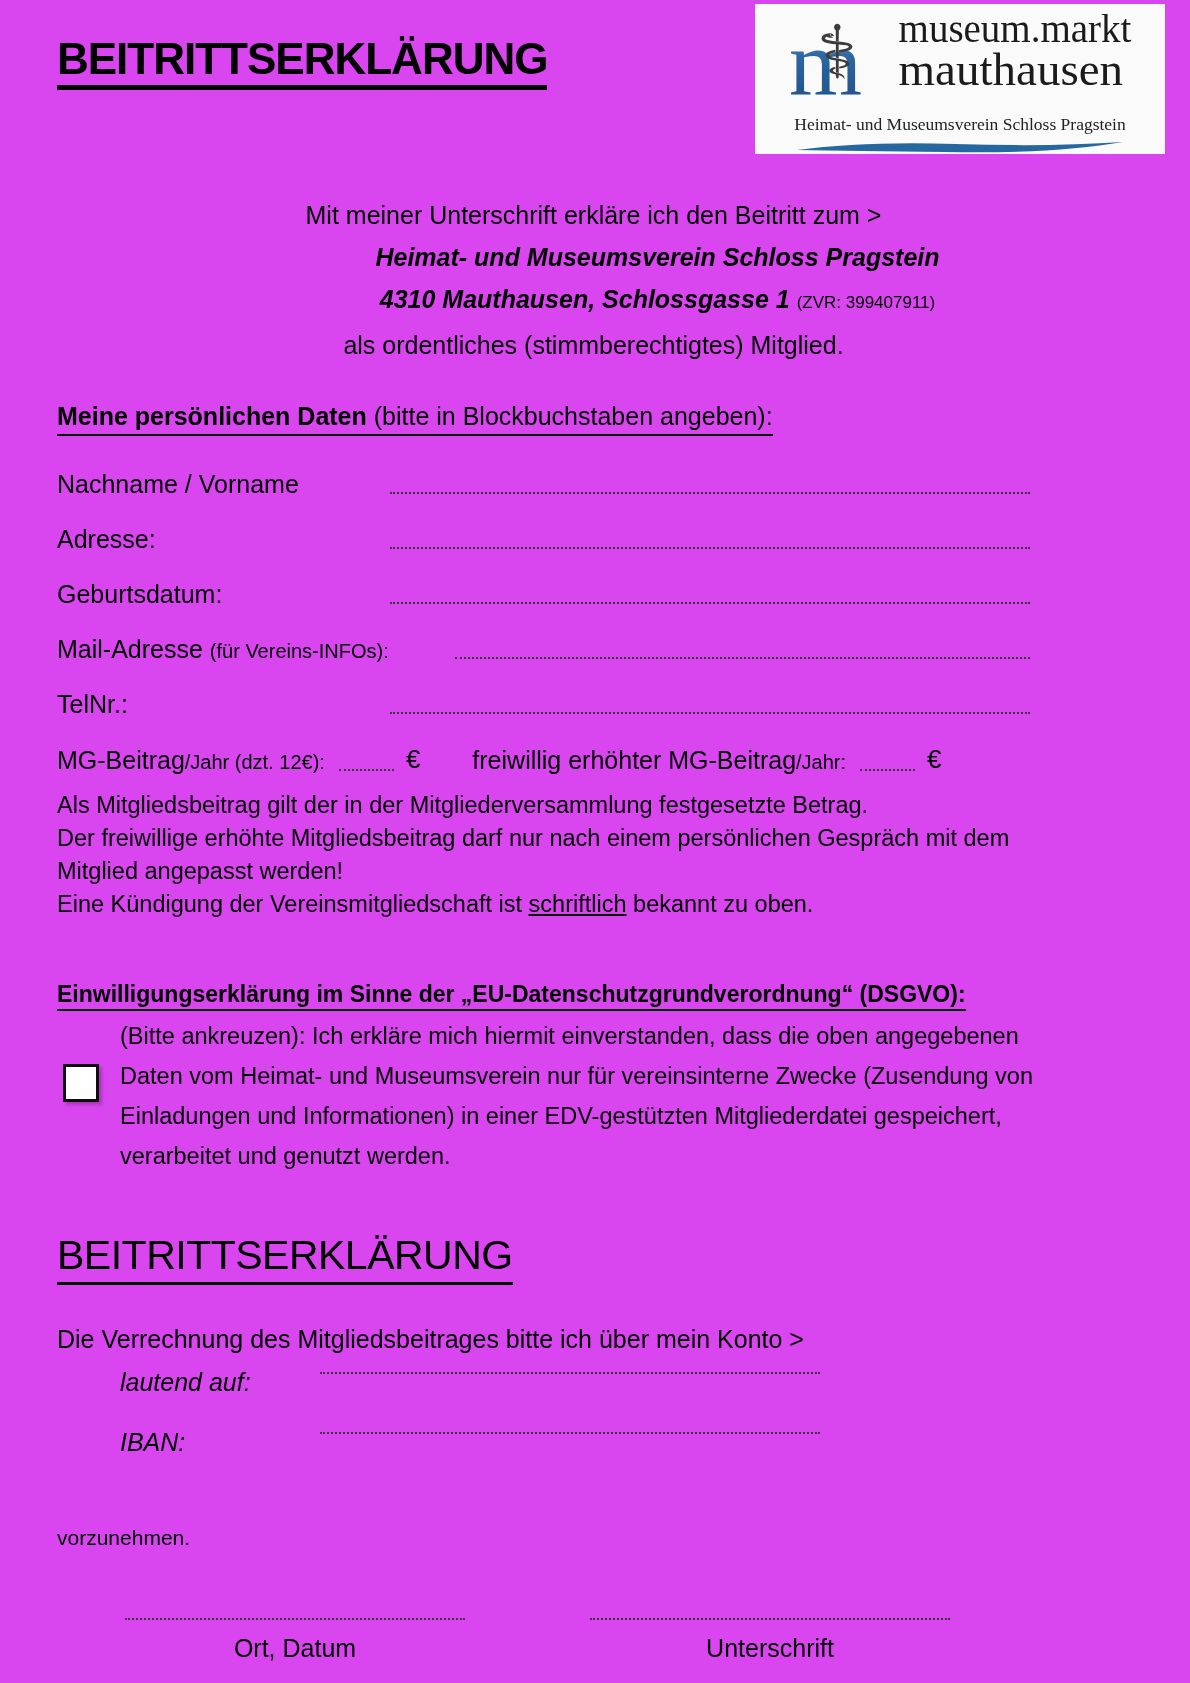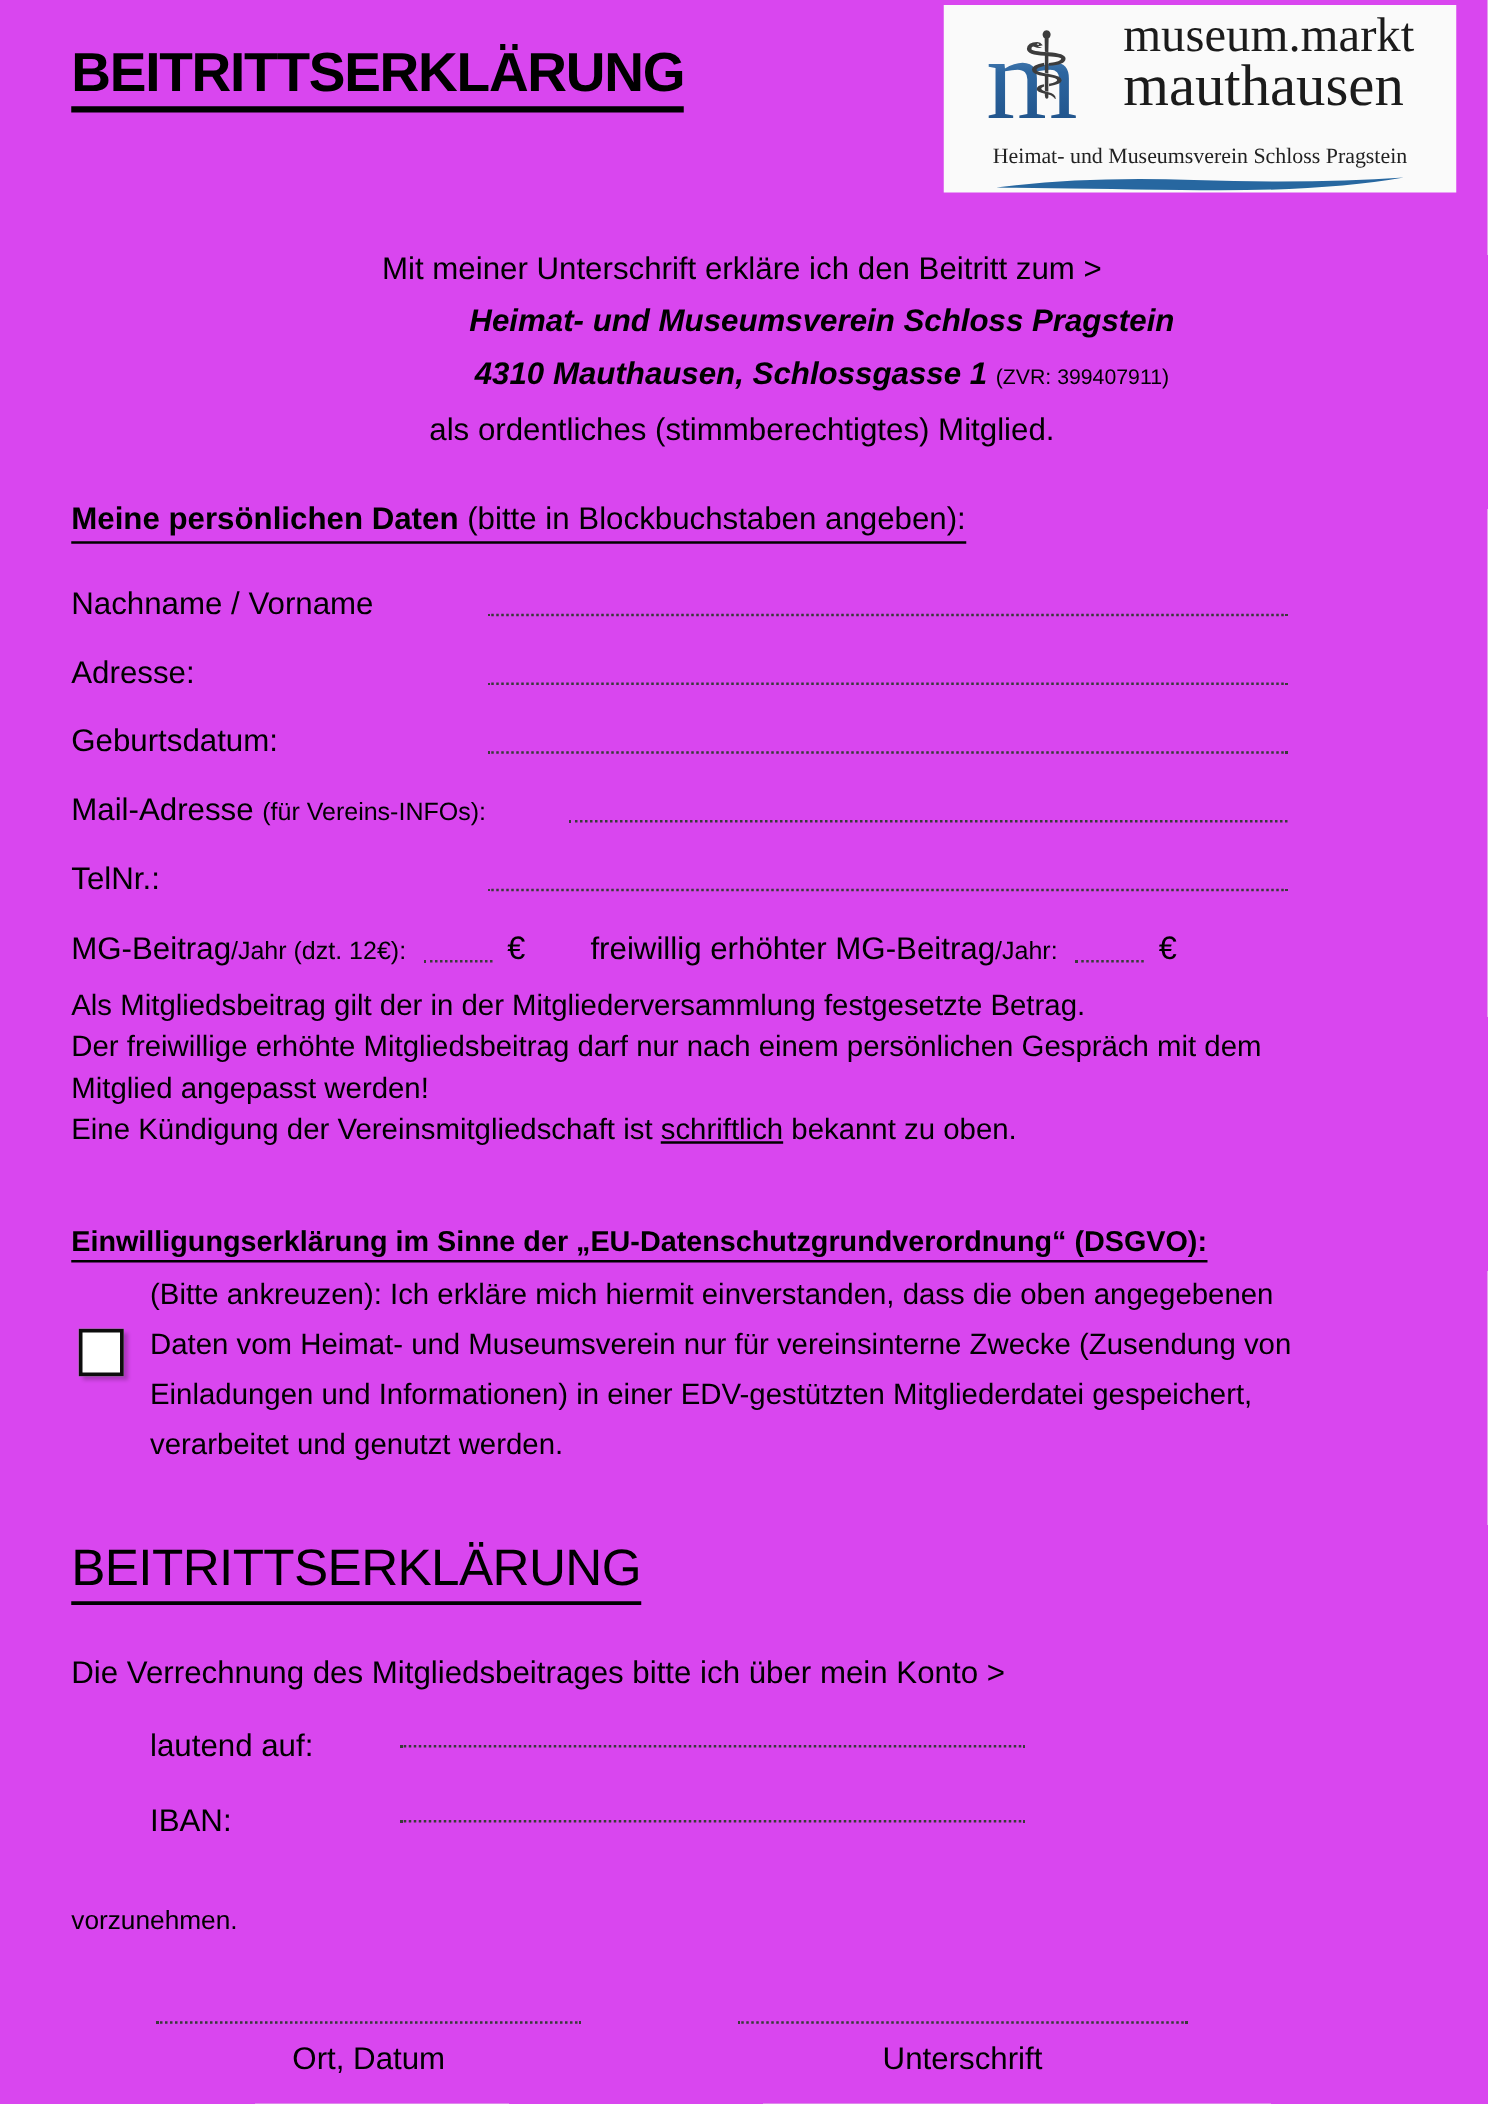--- a/index.html
+++ b/index.html
@@ -68,21 +68,21 @@
   .checkbox{
     position:absolute;left:6px;top:48px;width:30px;height:32px;
     border:3px solid #0d0d0d;background:#fff;
     box-shadow:3px 3px 3px rgba(0,0,0,0.22);
   }
   
   .einzug-head{margin-top:56px;font-size:41px;font-weight:400;letter-spacing:-0.5px;}
   .einzug-head .u{border-bottom:3px solid #000;padding-bottom:4px;}
   .einzug-intro{margin-top:46px;font-size:25px;}
   .konto{margin-top:14px;}
-  .krow{display:flex;align-items:center;height:60px;font-size:25px;margin-left:63px;width:700px;}
+  .krow{display:flex;align-items:flex-start;height:60px;font-size:25px;margin-left:63px;width:700px;font-style:italic;}
   .klabel{flex:none;width:200px;}
   .kdots{flex:none;width:500px;border-bottom:2px dotted #3a3a3a;margin-bottom:4px;height:4px;}
   .outro{margin-top:38px;font-size:21px;}
   
   .sig{display:flex;margin-top:64px;font-size:25px;}
   .sig-col{display:flex;flex-direction:column;justify-content:center;}
   .sig-left{width:340px;margin-left:68px;}
   .sig-right{width:360px;margin-left:125px;}
   .sig-line{border-bottom:2px dotted #3a3a3a;height:4px;}
   .sig-label{text-align:center;margin-top:14px;}

